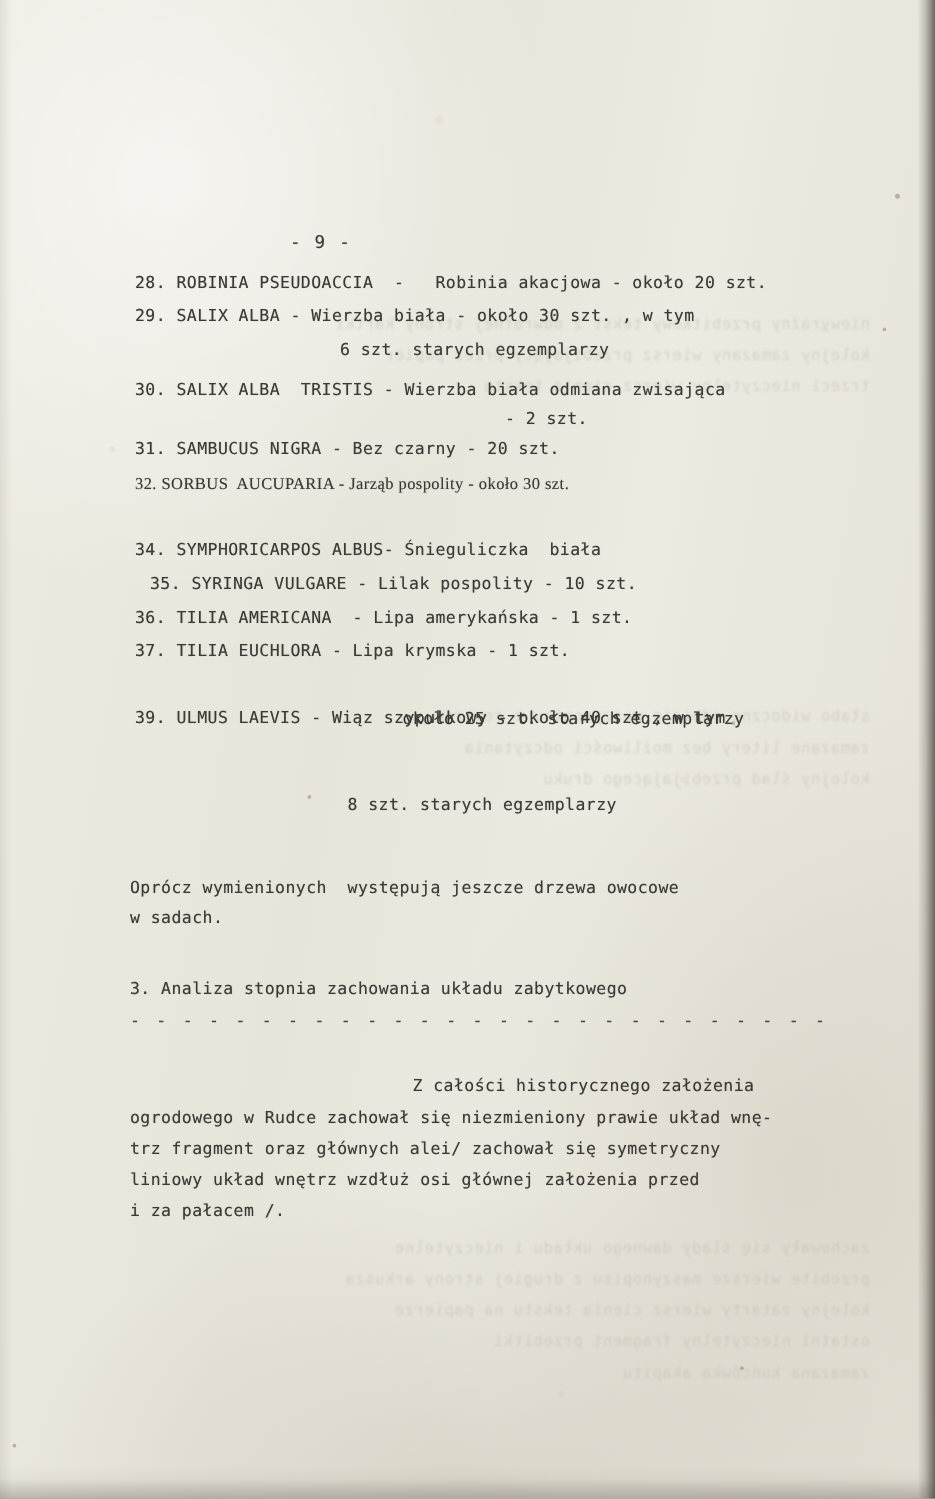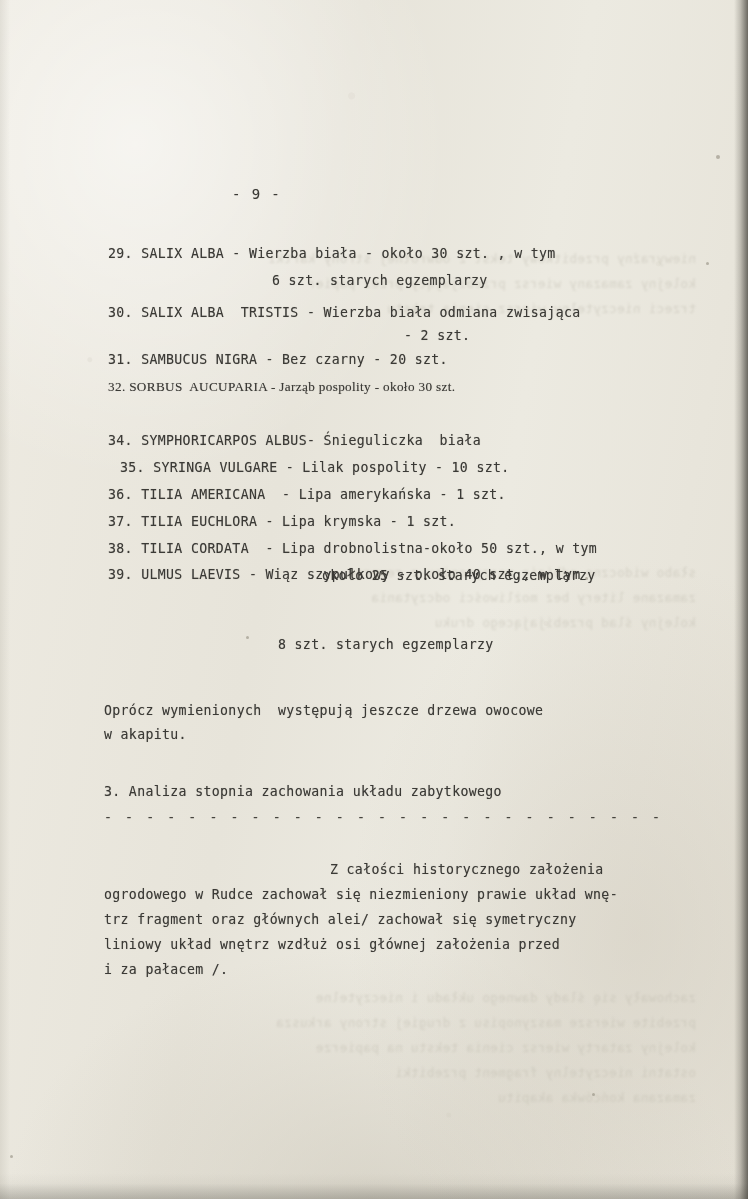--- a/index.html
+++ b/index.html
@@ -119,48 +119,48 @@
   <div class="bleed" id="bleed-lower">zachowały się ślady dawnego układu i nieczytelne
 przebite wiersze maszynopisu z drugiej strony arkusza
 kolejny zatarty wiersz cienia tekstu na papierze
 ostatni nieczytelny fragment przebitki
 zamazana końcówka akapitu</div>
 
   <div class="typed">
 
     <div class="tl folio" style="left:232px; top:186px;">- 9 -</div>
 
+    <div class="tl" style="left:108px; top:219px;">28. ROBINIA PSEUDOACCIA  -   Robinia akacjowa - około 20 szt.</div>
 
     <div class="tl" style="left:108px; top:246px;">29. SALIX ALBA - Wierzba biała - około 30 szt. , w tym</div>
     <div class="tl" style="left:272px; top:273px;">6 szt. starych egzemplarzy</div>
 
     <div class="tl" style="left:108px; top:305px;">30. SALIX ALBA  TRISTIS - Wierzba biała odmiana zwisająca</div>
     <div class="tl" style="left:404px; top:328px;">- 2 szt.</div>
 
     <div class="tl" style="left:108px; top:352px;">31. SAMBUCUS NIGRA - Bez czarny - 20 szt.</div>
 
     <div class="tl" style="left:108px; top:379px;font-family:Liberation Serif, serif;">32. SORBUS  AUCUPARIA - Jarząb pospolity - około 30 szt.</div>
 
 
     <div class="tl" style="left:108px; top:433px;">34. SYMPHORICARPOS ALBUS- Śnieguliczka  biała</div>
 
     <div class="tl" style="left:108px; top:460px;margin-left:12px;">35. SYRINGA VULGARE - Lilak pospolity - 10 szt.</div>
 
     <div class="tl" style="left:108px; top:487px;">36. TILIA AMERICANA  - Lipa amerykańska - 1 szt.</div>
 
     <div class="tl" style="left:108px; top:514px;">37. TILIA EUCHLORA - Lipa krymska - 1 szt.</div>
 
-    <div class="tl" style="left:108px; top:541px;">38. TILIA CORDATA  - Lipa drobnolistna-około 50 szt., w tym</div>
     <div class="tl" style="left:322px; top:568px;">około 25 szt. starych egzemplarzy</div>
 
     <div class="tl" style="left:108px; top:567px;">39. ULMUS LAEVIS - Wiąz szypułkowy - około 40 szt., w tym</div>
     <div class="tl" style="left:278px; top:637px;">8 szt. starych egzemplarzy</div>
 
     <div class="tl" style="left:104px; top:703px;">Oprócz wymienionych  występują jeszcze drzewa owocowe</div>
-    <div class="tl" style="left:104px; top:727px;">w akapitu.</div>
+    <div class="tl" style="left:104px; top:727px;">w sadach.</div>
 
     <div class="tl" style="left:104px; top:784px;">3. Analiza stopnia zachowania układu zabytkowego</div>
     <div class="tl dashrule" style="left:104px; top:810px;">- - - - - - - - - - - - - - - - - - - - - - - - - - -</div>
 
     <div class="tl" style="left:104px; top:887px;">ogrodowego w Rudce zachował się niezmieniony prawie układ wnę-</div>
     <div class="tl" style="left:330px; top:862px;">Z całości historycznego założenia</div>
     <div class="tl" style="left:104px; top:912px;">trz fragment oraz głównych alei/ zachował się symetryczny</div>
     <div class="tl" style="left:104px; top:937px;">liniowy układ wnętrz wzdłuż osi głównej założenia przed</div>
     <div class="tl" style="left:104px; top:962px;">i za pałacem /.</div>
 

